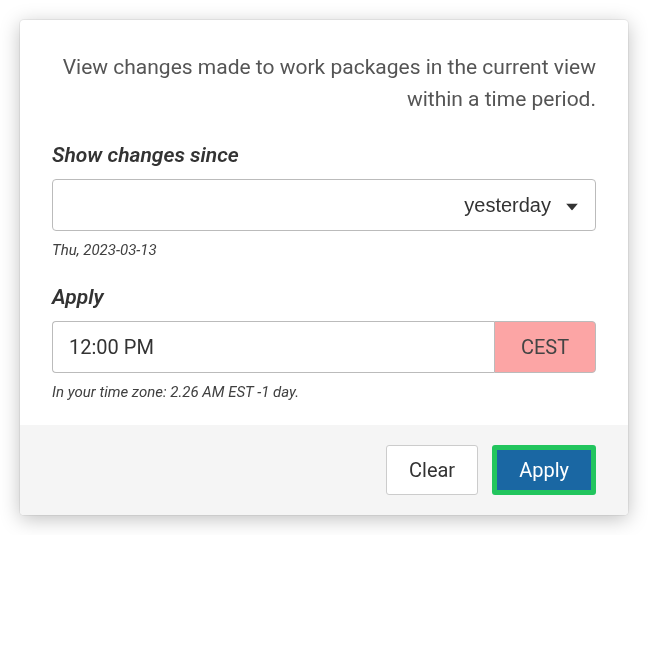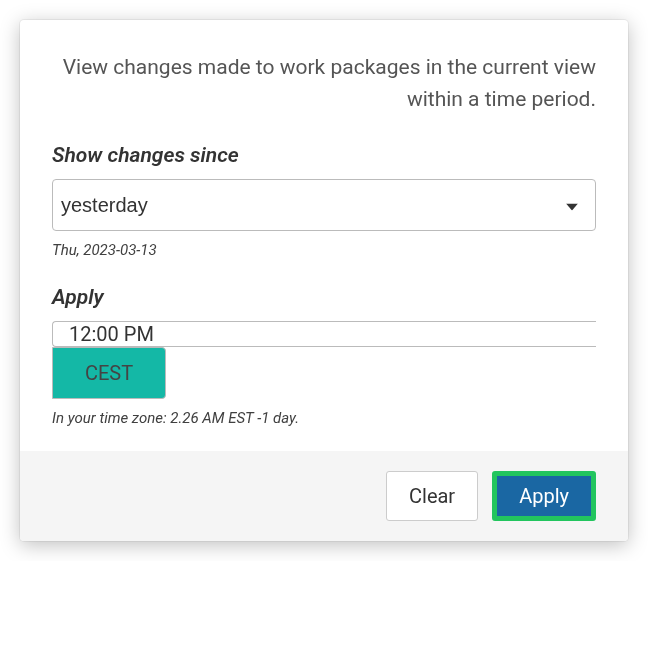--- a/index.html
+++ b/index.html
@@ -43,27 +43,28 @@
     .select-wrapper {
       position: relative;
       width: 100%;
     }
     .select-field {
       width: 100%;
       height: 52px;
       border: 1px solid #bbb;
       border-radius: 4px;
       background: #fff;
-      padding: 0 44px 0 8px;
+      padding: 0 44px 0 16px;
       font-size: 20px;
       color: #333;
       text-align: left;
       cursor: pointer;
       display: flex;
       align-items: center;
+      justify-content: flex-end;
     }
     .select-caret {
       position: absolute;
       right: 18px;
       top: 50%;
       transform: translateY(-50%);
       pointer-events: none;
     }
     .helper-text {
       font-size: 15px;
@@ -73,40 +74,39 @@
     }
     .field-group {
       margin-bottom: 26px;
     }
     .field-group:last-child {
       margin-bottom: 0;
     }
     .time-row {
       display: flex;
       width: 100%;
-      flex-direction: column;
     }
     .time-input {
       flex: 1;
       height: 52px;
       border: 1px solid #bbb;
       border-right: none;
       border-radius: 4px 0 0 4px;
       padding: 0 16px;
       font-size: 20px;
       color: #333;
       background: #fff;
       font-family: inherit;
     }
     .tz-badge {
-      width: 114px;
+      width: 102px;
       height: 52px;
       border: 1px solid #bbb;
       border-radius: 0 4px 4px 0;
-      background: #14b8a6;
+      background: #fca5a5;
       display: flex;
       align-items: center;
       justify-content: center;
       font-size: 20px;
       color: #444;
     }
     .dialog-footer {
       background: #f5f5f5;
       padding: 20px 32px;
       display: flex;

